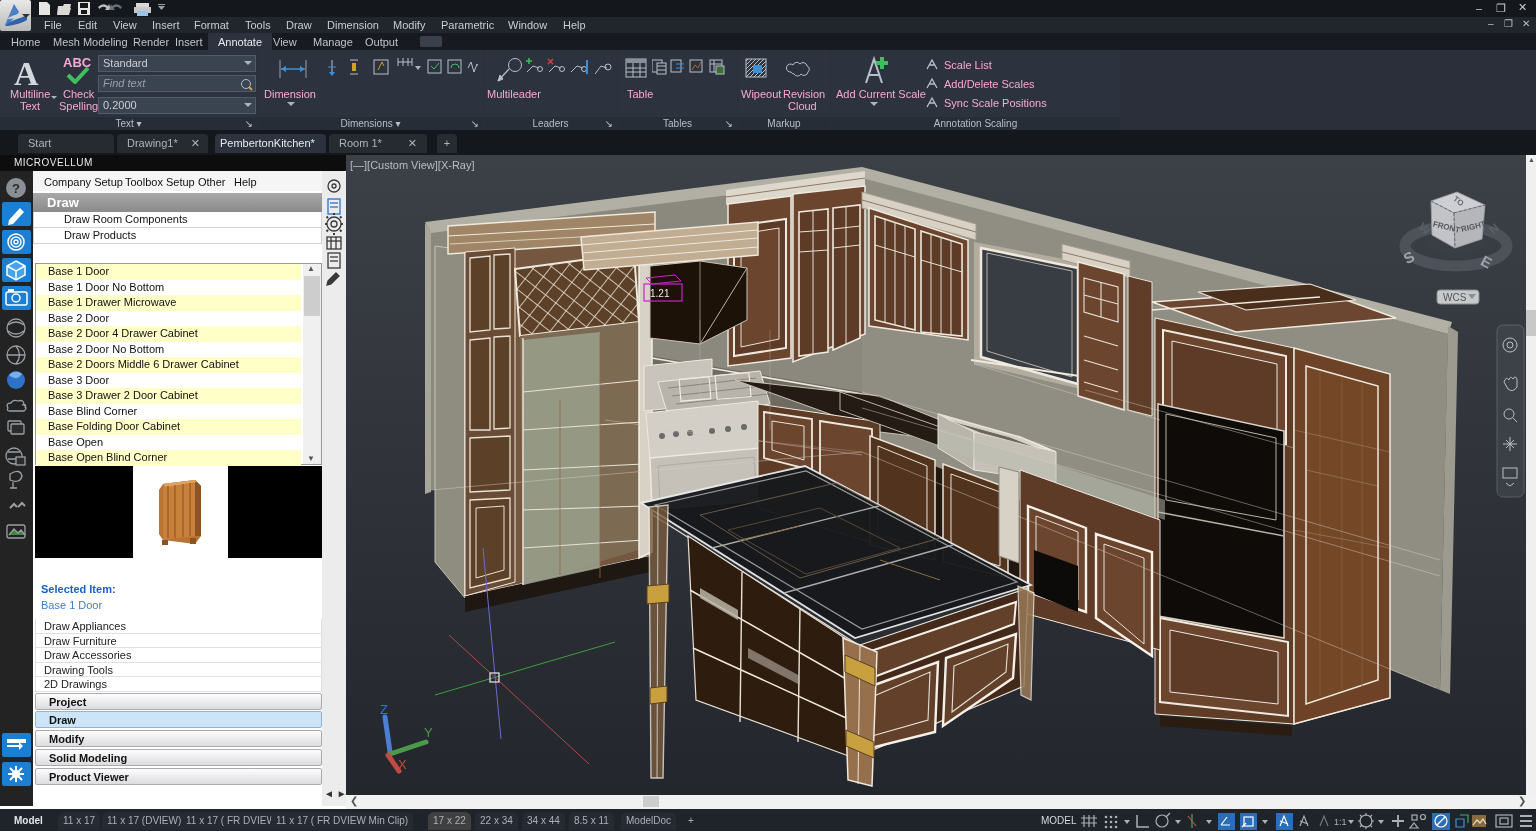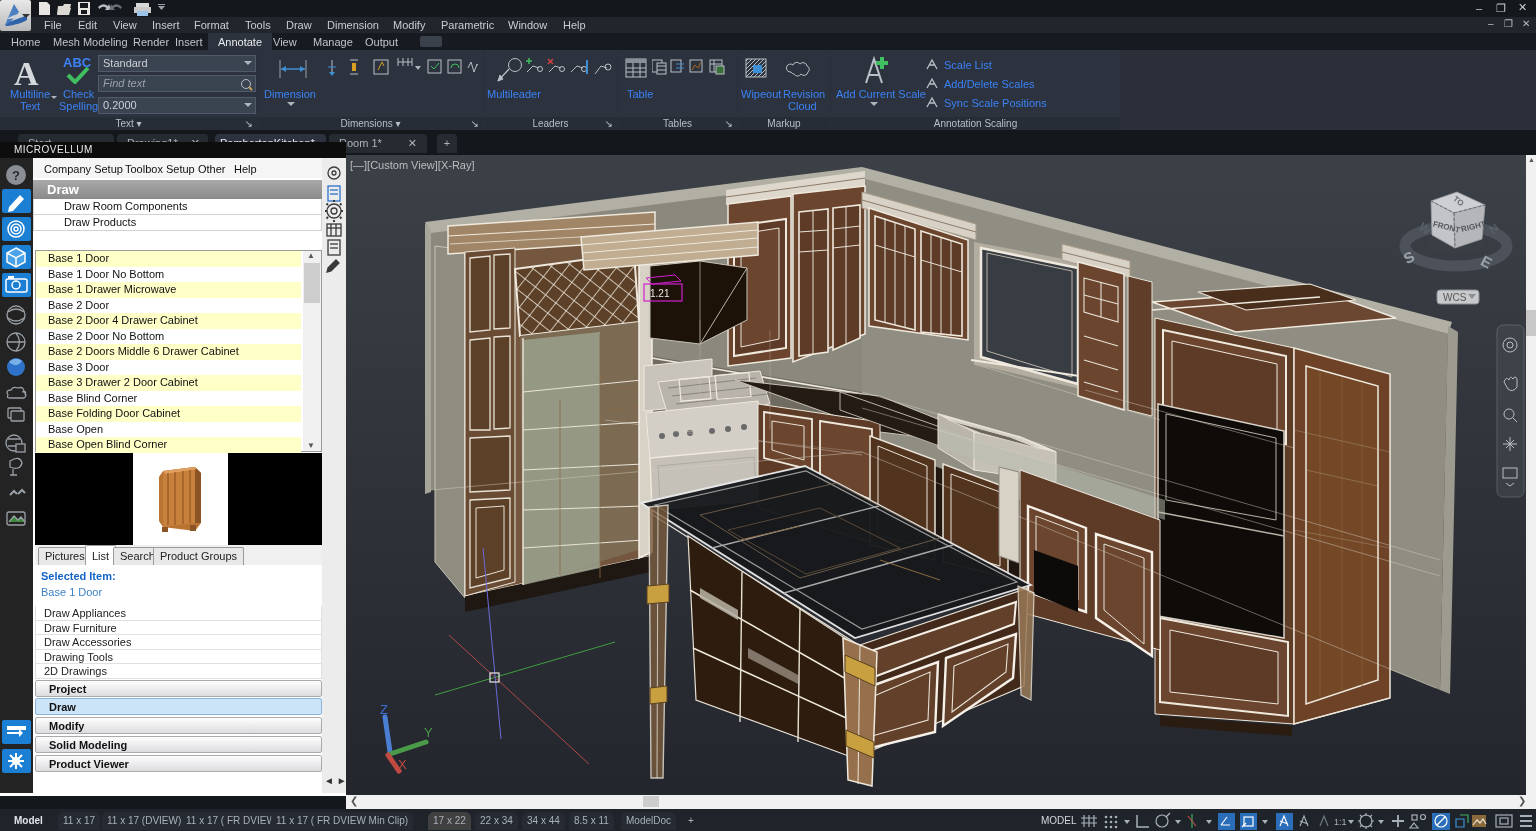--- a/index.html
+++ b/index.html
@@ -7,30 +7,30 @@
 
 #titlebar{position:absolute;left:0;top:0;width:1536px;height:17px;background:#14171c}
 #menubar{position:absolute;left:0;top:17px;width:1536px;height:16px;background:#21252c;color:#c9ccd1;font-size:11px}
 #menubar span{position:absolute;top:2px}
 #tabrow{position:absolute;left:0;top:33px;width:1536px;height:17px;background:#171b21;color:#bfc4ca;font-size:11px}
 #tabrow span{position:absolute;top:3px}
 #tabrow .active{background:#2d333e;color:#e9ebee;top:0;padding:3px 10px;height:17px}
 #ribbon{position:absolute;left:0;top:50px;width:1536px;height:80px;background:#2a2f39}
 .panel{position:absolute;top:0;height:67px;background:#2d333e}
 .plabel{position:absolute;top:67px;height:13px;background:#272d37;color:#b8bec6;font-size:10px;text-align:center;line-height:13px}
-.rtext{color:#3b82f6;font-size:11px}
+.rtext{color:#f9a8d4;font-size:11px}
 .combo{position:absolute;left:98px;width:158px;height:17px;background:#3a4350;border:1px solid #515a68;color:#ccd0d6;font-size:11px;line-height:15px;padding-left:4px}
 .combo .dd{position:absolute;right:3px;top:5px;width:0;height:0;border-left:4px solid transparent;border-right:4px solid transparent;border-top:4px solid #aeb4bc}
 #filetabs{position:absolute;left:0;top:130px;width:1536px;height:25px;background:#14171c}
 .ftab{position:absolute;top:4px;height:19px;background:#262b32;color:#aeb3b9;font-size:11px;line-height:19px;padding:0 10px;border-radius:4px 4px 0 0}
 .ftab.active{background:#2d333e;color:#e8eaec}
 
 #statusbar{position:absolute;left:0;top:809px;width:1536px;height:22px;background:#1f242b;color:#aab0b8;font-size:10px}
 
-#palette{position:absolute;left:0;top:142px;width:346px;height:654px;background:#fff}
+#palette{position:absolute;left:0;top:155px;width:346px;height:654px;background:#fff}
 #pal-title{position:absolute;left:0;top:0;width:346px;height:16px;background:#0d0d0d;color:#e8e8e8;font-size:10px;line-height:16px;padding-left:14px;letter-spacing:.5px}
 #lstrip{position:absolute;left:0;top:16px;width:33px;height:635px;background:#232323}
 #rstrip{position:absolute;left:322px;top:16px;width:24px;height:635px;background:#ececec}
 #pal-menu{position:absolute;left:33px;top:16px;width:289px;height:20px;background:#f5f5f5;color:#111;font-size:11px}
 #pal-menu span{position:absolute;top:5px}
 #draw-hdr{position:absolute;left:33px;top:38px;width:289px;height:19px;background:linear-gradient(#a9a9a9,#8a8a8a);color:#fff;font-weight:bold;font-size:13px;line-height:19px;padding-left:14px}
 .prow{position:absolute;left:33px;width:289px;height:16px;background:#fff;border:1px solid #d2d2d2;border-top:none;color:#111;font-size:11px;line-height:15px;padding-left:30px}
 #combo-bc{position:absolute;left:33px;top:89px;width:289px;height:18px;background:#fff;border:1px solid #9a9a9a;font-size:11px;color:#111;line-height:17px;padding-left:13px}
 #combo-bc .btn{position:absolute;right:1px;top:1px;width:15px;height:14px;background:#e8e8e8;border-left:1px solid #b0b0b0}
 #list{position:absolute;left:35px;top:108px;width:287px;height:202px;background:#fff;border:1px solid #9a9a9a}
@@ -404,26 +404,20 @@
       <polygon points="30,18 62,14 68,20 68,70 62,78 30,74 26,68 26,24" fill="#b97333"></polygon>
       <polygon points="30,18 62,14 62,70 30,74" fill="#c8813c"></polygon>
       <polygon points="62,14 68,20 68,70 62,70" fill="#8a5424"></polygon>
       <polygon points="30,18 62,14 64,16 33,21" fill="#e0a060"></polygon>
       <path d="M35 20 v52 M42 19 v53 M50 18 v53 M57 17 v53" stroke="#a05f28" stroke-width="1.5" fill="none"></path>
       <rect x="29" y="74" width="6" height="5" fill="#8a5424"></rect>
             <rect x="57" y="72" width="6" height="6" fill="#8a5424"></rect>
     </svg>
   </div>
       </div>
-  <div id="ptabs">
-    <div class="ptab" style="left:3px">Pictures</div>
-    <div class="ptab active" style="left:50px">List</div>
-    <div class="ptab" style="left:78px">Search</div>
-    <div class="ptab" style="left:118px">Product Groups</div>
-  </div>
   <div id="selitem">
     <div class="abs" style="left:6px;top:5px;color:#1464c8;font-weight:bold;font-size:11px">Selected Item:</div>
     <div class="abs" style="left:6px;top:21px;color:#3c82c8;font-size:11px">Base 1 Door</div>
   </div>
 
   <div class="srow" style="top:464px">Draw Appliances</div>
   <div class="srow" style="top:478.5px">Draw Furniture</div>
   <div class="srow" style="top:493px">Draw Accessories</div>
   <div class="srow" style="top:507.5px">Drawing Tools</div>
   <div class="srow" style="top:522px">2D Drawings</div>

